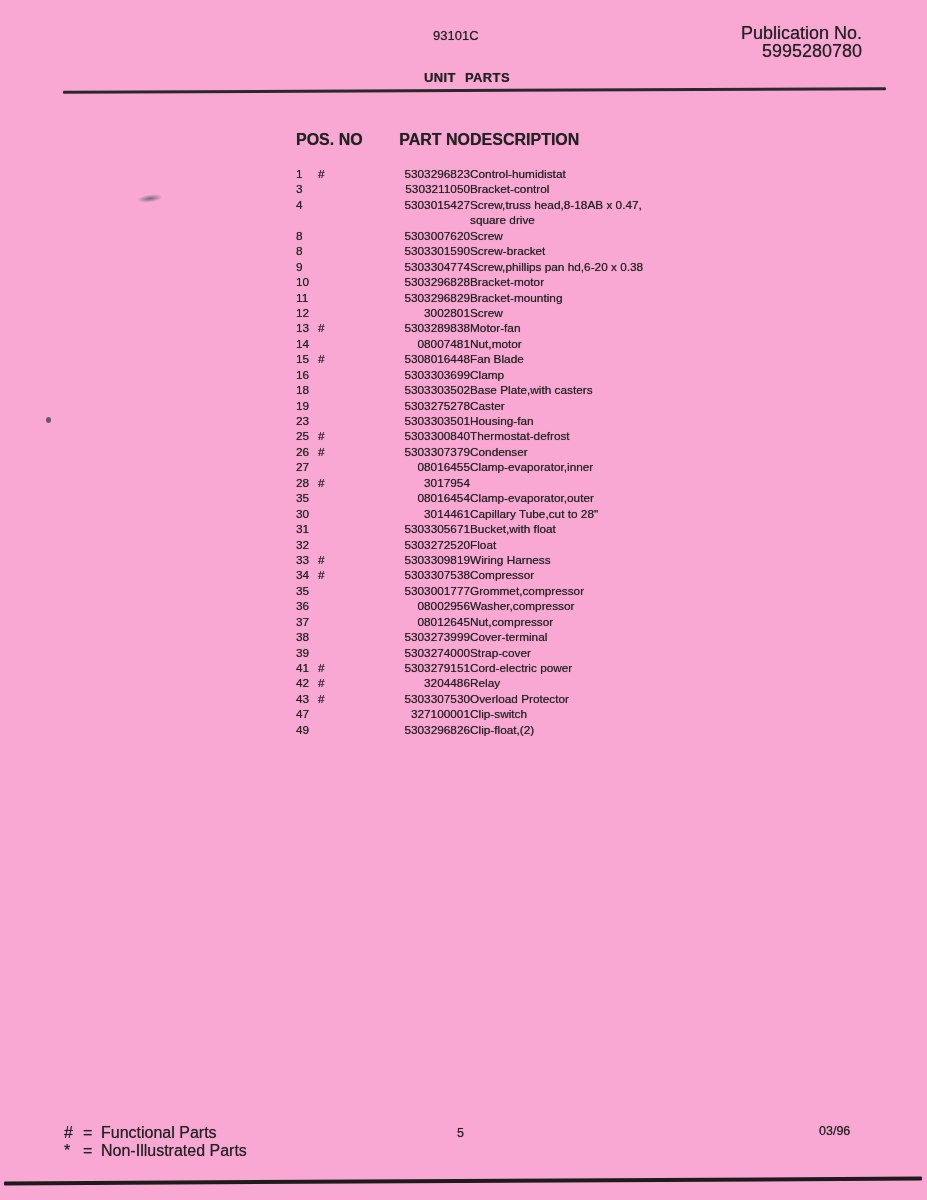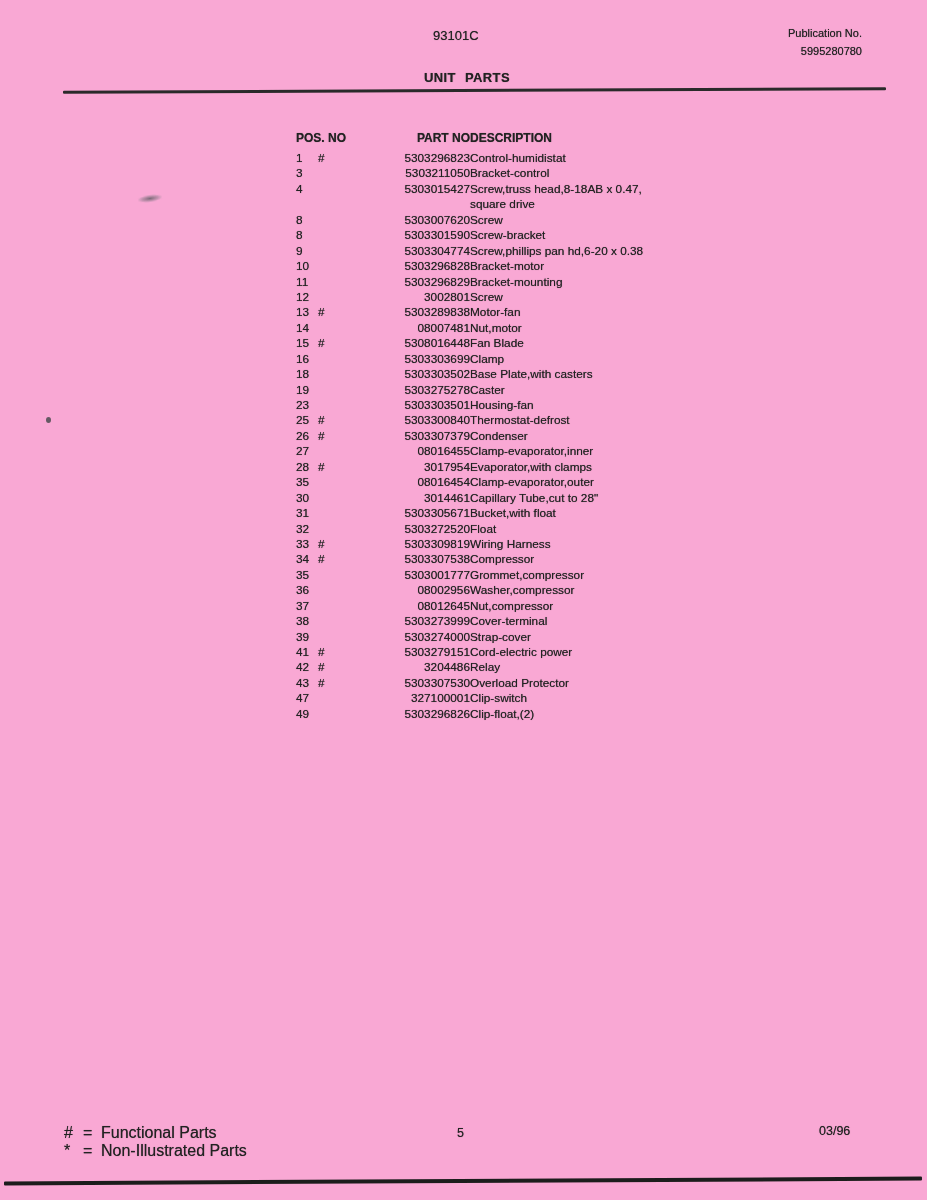--- a/index.html
+++ b/index.html
@@ -10,27 +10,27 @@
     background:#f9a8d4;
     font-family:"Liberation Sans", sans-serif;
     color:#222;
     overflow:hidden;
   }
   .scan-soft { filter: blur(0.25px); }
   .txt { text-shadow: 0 0 0.7px rgba(45,45,45,0.75); }
 
   
   .doc-number { position:absolute; left:433px; top:28px; font-size:13px; }
-  .pub-block { position:absolute; right:65px; top:24px; text-align:right; font-size:11px; line-height:18px; }
+  .pub-block { position:absolute; right:65px; top:24px; text-align:right; font-size:18px; line-height:18px; }
   .section-title { position:absolute; left:424px; top:70px; font-size:13px; font-weight:bold; letter-spacing:0.4px; word-spacing:5px; }
   .rule-top { position:absolute; left:63px; top:89px; width:823px; height:3px; background:#2a2a2a; transform:rotate(-0.25deg); border-radius:1px; }
 
   
   .parts-table { position:absolute; left:296px; top:131px; width:600px; }
-  .thead { display:grid; grid-template-columns:100px 74px 1fr; font-weight:bold; font-size:12px; margin-bottom:6px; }
+  .thead { display:grid; grid-template-columns:100px 74px 1fr; font-weight:bold; font-size:16px; margin-bottom:18px; }
   .thead .c2 { text-align:right; }
   .thead .c3 { }
   .trow { display:grid; grid-template-columns:100px 74px 1fr; font-size:11.8px; line-height:15.45px; height:15.45px; }
   .cell.part { text-align:right; }
   .cell.desc { white-space:nowrap; }
   .pos .num { display:inline-block; min-width:22px; }
 
   
   .legend { position:absolute; left:64px; top:1124px; font-size:16px; line-height:17.5px; }
   .legend-line .sym { display:inline-block; width:19px; }
@@ -185,21 +185,20 @@
 
     <div class="trow">
       <span class="cell pos"><span class="num">27</span><span class="mark"></span></span>
       <span class="cell part">08016455</span>
       <span class="cell desc">Clamp-evaporator,inner</span>
     </div>
 
     <div class="trow">
       <span class="cell pos"><span class="num">28</span><span class="mark">#</span></span>
       <span class="cell part">3017954</span>
-      <span class="cell desc">Evaporator,with clamps</span>
     </div>
 
     <div class="trow">
       <span class="cell pos"><span class="num">35</span><span class="mark"></span></span>
       <span class="cell part">08016454</span>
       <span class="cell desc">Clamp-evaporator,outer</span>
     </div>
 
     <div class="trow">
       <span class="cell pos"><span class="num">30</span><span class="mark"></span></span>

